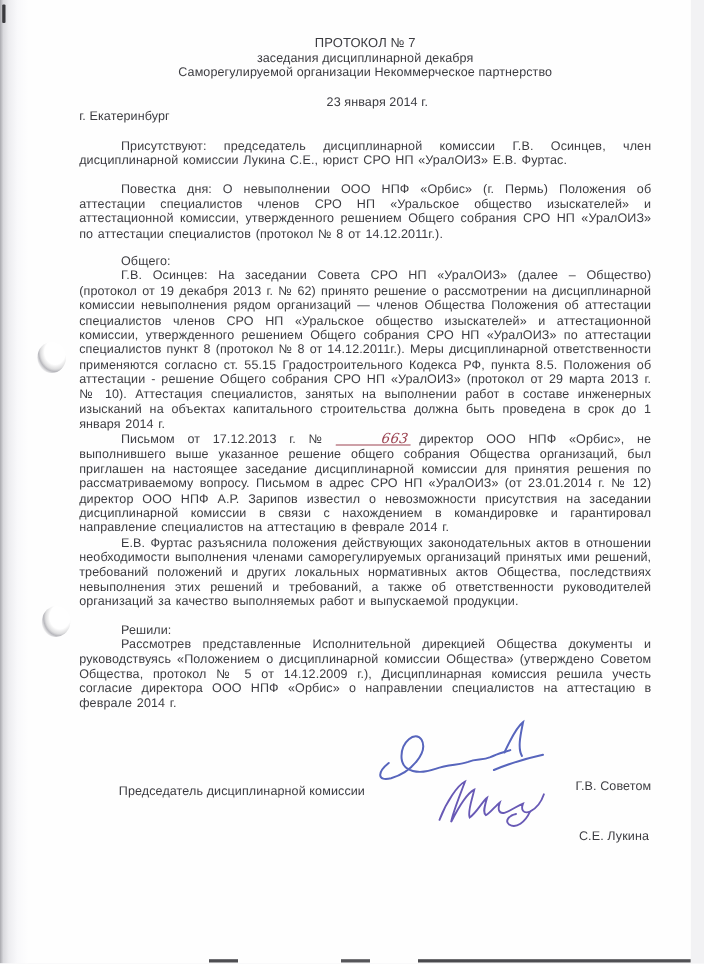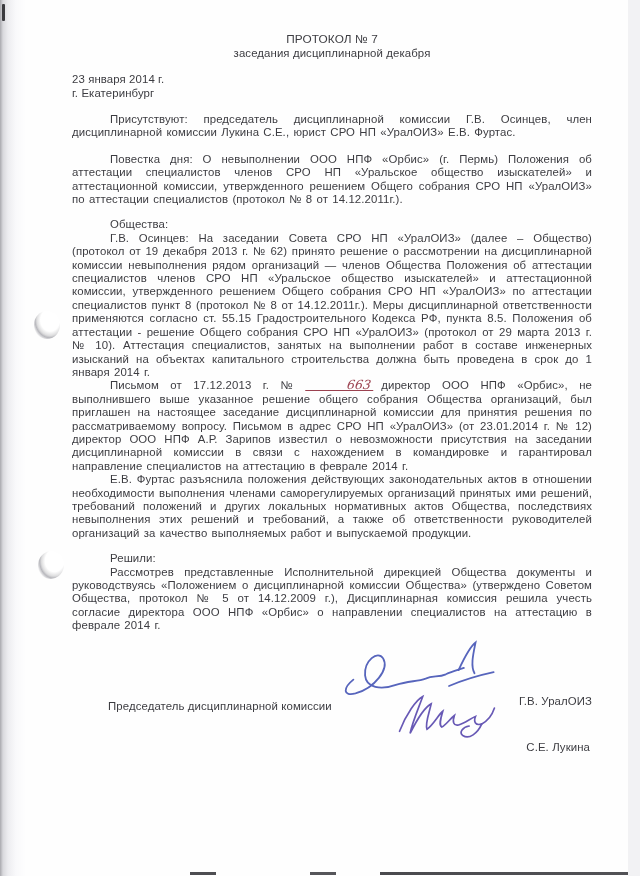--- a/index.html
+++ b/index.html
@@ -40,21 +40,21 @@
   .punch.p2 { left: 38px; top: 551px; transform: rotate(8deg); }
   
   .content {
     position: absolute; left: 72px; top: 0; width: 520px;
     font-size: 11.4px; line-height: 13.4px;
     letter-spacing: 0.1px;
   }
   .title-block { margin-top: 33px; text-align: center; }
   .title-block .t { margin: 0; line-height: 13.6px; }
   .t-main { font-size: 11.8px; }
-  .date-line { text-align: left; margin: 13px -22px 0 0; }
+  .date-line { text-align: center; margin: 13px -22px 0 0; }
   .city-line { text-align: left; margin: 0; }
   p.para {
     margin: 0; text-align: justify; text-indent: 38px;
     word-spacing: 1px;
   }
   .gap-a { margin-top: 13px !important; }
   .gap-b { margin-top: 12px !important; }
   .sec-label { margin: 0 0 0 38px; }
   .hand-num {
     color: #9b4250;
@@ -88,30 +88,31 @@
   <div class="mark-topleft"></div>
   <div class="punch p1"></div>
   <div class="punch p2"></div>
   <div class="edge-bottom"></div>
 
   <div class="content">
 
     <div class="title-block">
       <div class="t t-main">ПРОТОКОЛ № 7</div>
       <div class="t">заседания дисциплинарной декабря</div>
+      <div class="t">Саморегулируемой организации Некоммерческое партнерство</div>
     </div>
 
     <div class="date-line">23 января 2014  г.</div>
     <div class="city-line">г. Екатеринбург</div>
 
     <p class="para gap-a">Присутствуют: председатель дисциплинарной комиссии Г.В. Осинцев, член дисциплинарной комиссии Лукина С.Е., юрист СРО НП «УралОИЗ» Е.В. Фуртас.</p>
 
     <p class="para gap-a">Повестка дня: О невыполнении ООО НПФ «Орбис» (г. Пермь) Положения об аттестации специалистов членов СРО НП «Уральское общество изыскателей» и аттестационной комиссии, утвержденного  решением Общего собрания  СРО НП «УралОИЗ» по аттестации специалистов (протокол № 8 от 14.12.2011г.).</p>
 
-    <p class="sec-label gap-b">Общества:</p>
+    <p class="sec-label gap-b">Общего:</p>
     <p class="para">Г.В. Осинцев: На заседании Совета СРО НП «УралОИЗ» (далее – Общество) (протокол от 19 декабря 2013 г. № 62) принято решение о рассмотрении на дисциплинарной комиссии невыполнения рядом организаций — членов Общества Положения об аттестации специалистов членов СРО НП «Уральское общество изыскателей» и аттестационной комиссии, утвержденного  решением Общего собрания  СРО НП «УралОИЗ» по аттестации специалистов пункт 8 (протокол № 8 от 14.12.2011г.). Меры дисциплинарной ответственности применяются согласно ст. 55.15 Градостроительного Кодекса РФ, пункта 8.5. Положения об аттестации - решение Общего собрания СРО НП «УралОИЗ»  (протокол от 29 марта 2013 г. № 10). Аттестация специалистов, занятых на выполнении работ в составе инженерных изысканий на объектах капитального строительства должна быть проведена в срок до 1 января 2014 г.</p>
 
     <p class="para"><span>Письмом от 17.12.2013 г. №</span><span class="hand-num">663</span><span>директор ООО НПФ «Орбис», не выполнившего выше указанное решение общего собрания Общества организаций, был приглашен на настоящее заседание дисциплинарной комиссии для принятия решения по рассматриваемому вопросу. Письмом в адрес СРО НП «УралОИЗ» (от 23.01.2014 г. № 12) директор ООО НПФ А.Р. Зарипов известил о невозможности присутствия на заседании дисциплинарной комиссии в связи с нахождением в командировке и гарантировал направление специалистов на аттестацию в феврале 2014 г.</span></p>
 
     <p class="para">Е.В. Фуртас разъяснила положения действующих законодательных актов в отношении необходимости выполнения членами  саморегулируемых организаций принятых ими решений, требований положений и других локальных нормативных актов Общества, последствиях невыполнения этих решений и требований, а также об  ответственности руководителей организаций за качество выполняемых работ и выпускаемой продукции.</p>
 
     <p class="sec-label gap-b">Решили:</p>
     <p class="para">Рассмотрев представленные Исполнительной дирекцией Общества документы и руководствуясь «Положением о дисциплинарной комиссии Общества» (утверждено Советом Общества, протокол № 5 от 14.12.2009 г.), Дисциплинарная комиссия решила учесть согласие директора ООО НПФ «Орбис» о направлении специалистов на аттестацию  в феврале 2014 г.</p>
 
     <div class="sig-area">
@@ -125,19 +126,19 @@
       </svg>
 
       <svg class="sig-svg sig-2" viewBox="0 0 110 55">
         <g fill="none" stroke="#5848ae" stroke-width="1.6" stroke-linecap="round" opacity="0.9">
           <path d="M10,42 C16,26 26,12 32,9 C28,20 22,34 20,44 C26,32 34,19 40,16 C38,25 34,35 36,40 C42,36 47,26 51,23 C49,30 47,36 50,38 C54,36 58,30 62,27 C60,33 61,37 66,36 C72,34 77,30 82,28 C80,33 82,37 88,35 C94,32 98,26 100,20"></path>
           <path d="M88,35 C84,44 76,50 70,46 C66,43 70,38 76,37"></path>
         </g>
       </svg>
 
       <div class="sig-role role-1">Председатель дисциплинарной комиссии</div>
-      <div class="sig-name name-1">Г.В. УралОИЗ</div>
+      <div class="sig-name name-1">Г.В. Советом</div>
 
       <div class="sig-name name-2">С.Е. Лукина</div>
     </div>
 
   </div>
 </div>
 
 </body></html>

